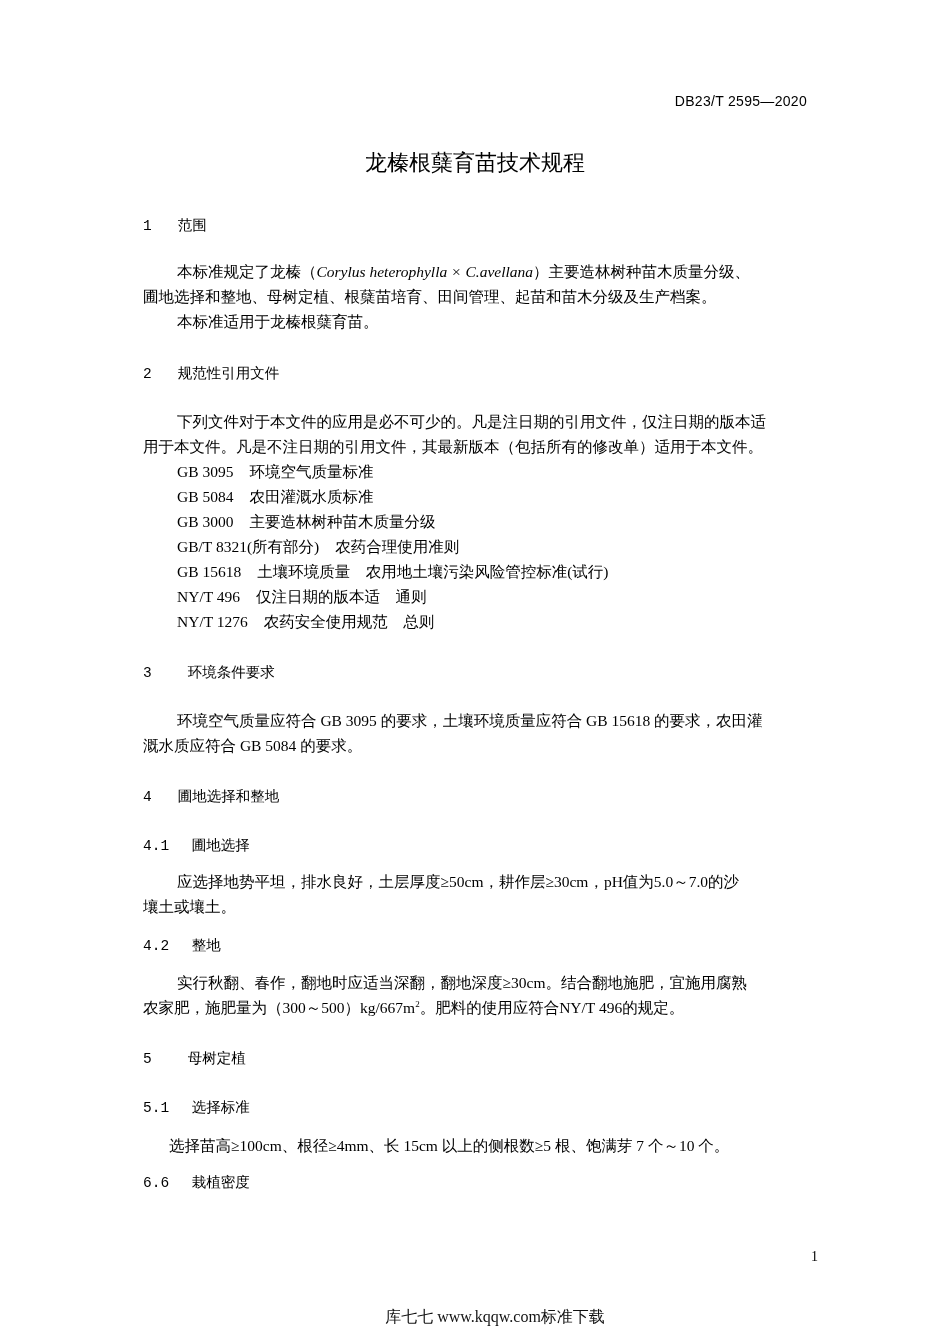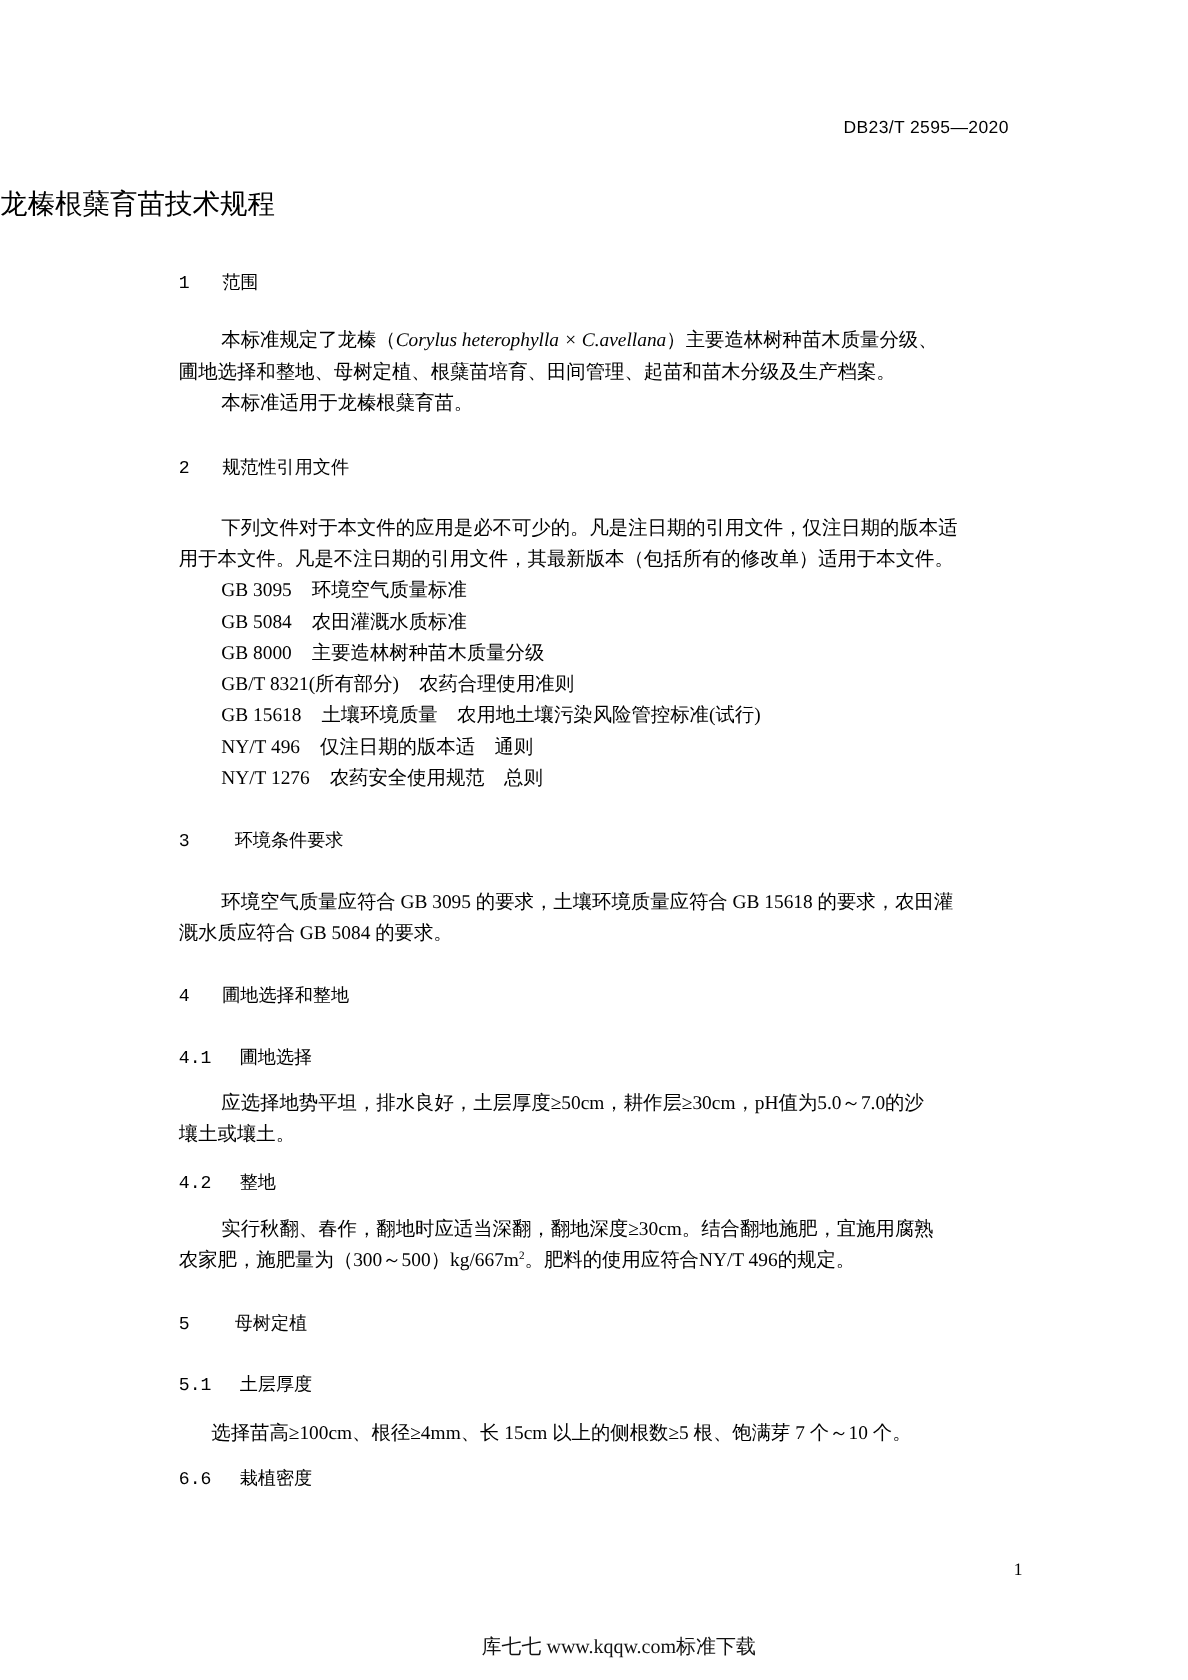--- a/index.html
+++ b/index.html
@@ -6,21 +6,21 @@
     body {
       width: 950px; height: 1344px; position: relative; overflow: hidden;
       color: #000; font-family: "Liberation Serif", "DejaVu Serif", serif;
     }
     .abs { position: absolute; white-space: nowrap; }
     .std-code {
       right: 143px; top: 70px; font-family: "Liberation Sans", "DejaVu Sans", sans-serif;
       font-size: 14px; letter-spacing: 0.3px; margin-top: 23px;
     }
     .title {
-      left: 0; width: 950px; text-align: left; top: 148px;
+      left: 0; width: 950px; text-align: center; top: 148px;
       font-family: "DejaVu Sans", "Liberation Sans", sans-serif; font-size: 22px;
     }
     .h {
       left: 143px; font-family: Liberation Mono, monospace; font-size: 14.5px;
     }
     .h .num { display: inline-block; min-width: 26px; }
     .h .num.sub { min-width: 40px; }
     .line { font-size: 15.5px; }
     .ref { left: 177px; font-size: 15.5px; }
     .ref .gap { display: inline-block; width: 16px; }
@@ -48,21 +48,21 @@
 
   <div class="abs h" style="top:364px">
     <span class="num">2</span>
     <span>规范性引用文件</span>
   </div>
   <div class="abs line" style="left:177px; top:412px">下列文件对于本文件的应用是必不可少的。凡是注日期的引用文件，仅注日期的版本适</div>
   <div class="abs line" style="left:143px; top:437px">用于本文件。凡是不注日期的引用文件，其最新版本（包括所有的修改单）适用于本文件。</div>
 
   <div class="abs ref" style="top:462px"><span>GB 3095</span><span class="gap"></span><span>环境空气质量标准</span></div>
   <div class="abs ref" style="top:487px"><span>GB 5084</span><span class="gap"></span><span>农田灌溉水质标准</span></div>
-  <div class="abs ref" style="top:512px"><span>GB 8000</span><span class="gap"></span><span>主要造林树种苗木质量分级</span></div>
+  <div class="abs ref" style="top:512px"><span>GB 3000</span><span class="gap"></span><span>主要造林树种苗木质量分级</span></div>
   <div class="abs ref" style="top:537px"><span>GB/T 8321(所有部分)</span><span class="gap"></span><span>农药合理使用准则</span></div>
   <div class="abs ref" style="top:562px"><span>GB 15618</span><span class="gap"></span><span>土壤环境质量　农用地土壤污染风险管控标准(试行)</span></div>
   <div class="abs ref" style="top:587px"><span>NY/T 496</span><span class="gap"></span><span>仅注日期的版本适　通则</span></div>
   <div class="abs ref" style="top:612px"><span>NY/T 1276</span><span class="gap"></span><span>农药安全使用规范　总则</span></div>
 
   <div class="abs h" style="top:663px">
     <span class="num sub" style="min-width:36px">3</span>
     <span>环境条件要求</span>
   </div>
   <div class="abs line" style="left:177px; top:711px">环境空气质量应符合 GB 3095 的要求，土壤环境质量应符合 GB 15618 的要求，农田灌</div>
@@ -87,21 +87,21 @@
   <div class="abs line" style="left:143px; top:998px">
     <span>农家肥，施肥量为（300～500）kg/667m</span><sup>2</sup><span>。肥料的使用应符合NY/T 496的规定。</span>
   </div>
 
   <div class="abs h" style="top:1049px">
     <span class="num sub" style="min-width:36px">5</span>
     <span>母树定植</span>
   </div>
   <div class="abs h" style="top:1098px">
     <span class="num sub">5.1</span>
-    <span>土层厚度</span>
+    <span>选择标准</span>
   </div>
   <div class="abs line" style="left:169px; top:1136px">选择苗高≥100cm、根径≥4mm、长 15cm 以上的侧根数≥5 根、饱满芽 7 个～10 个。</div>
   <div class="abs h" style="top:1173px">
     <span class="num sub">6.6</span>
     <span>栽植密度</span>
   </div>
 
   <div class="abs page-num">1</div>
   <div class="abs footer">库七七  www.kqqw.com标准下载</div>
 </div>

